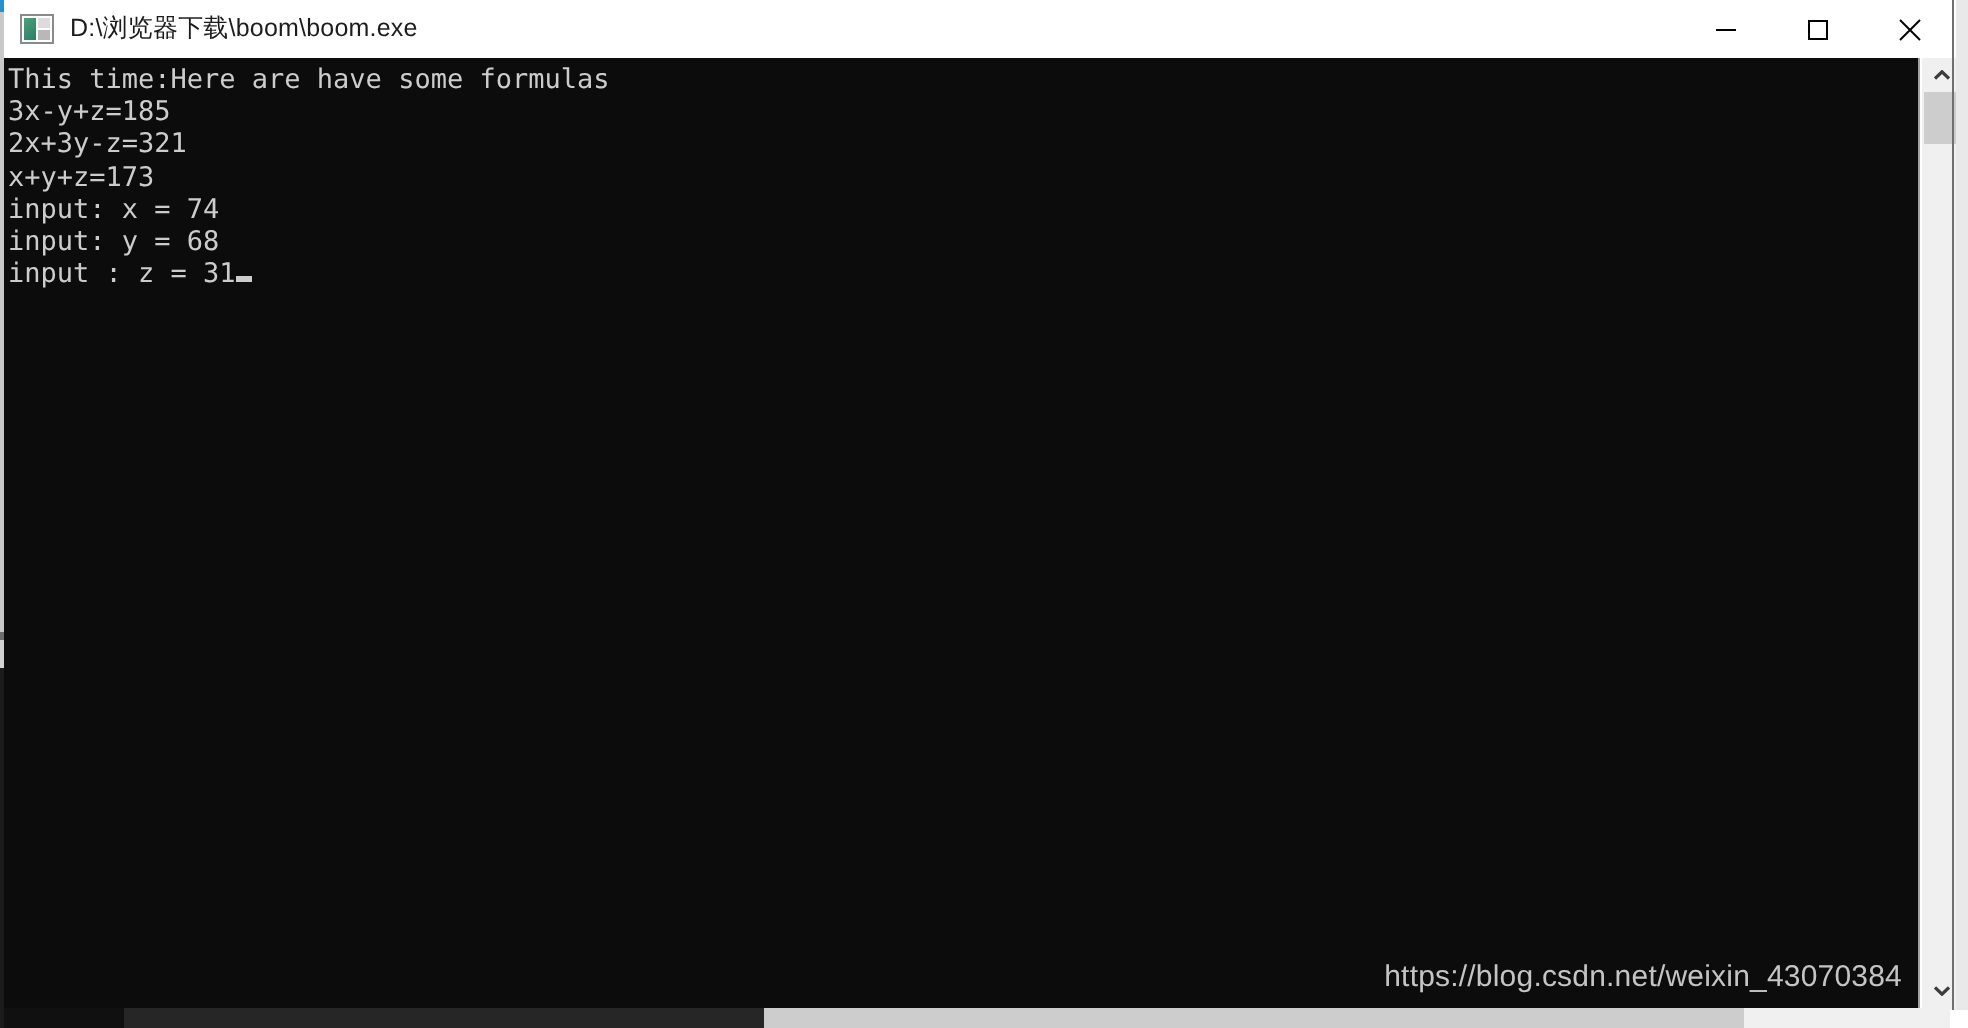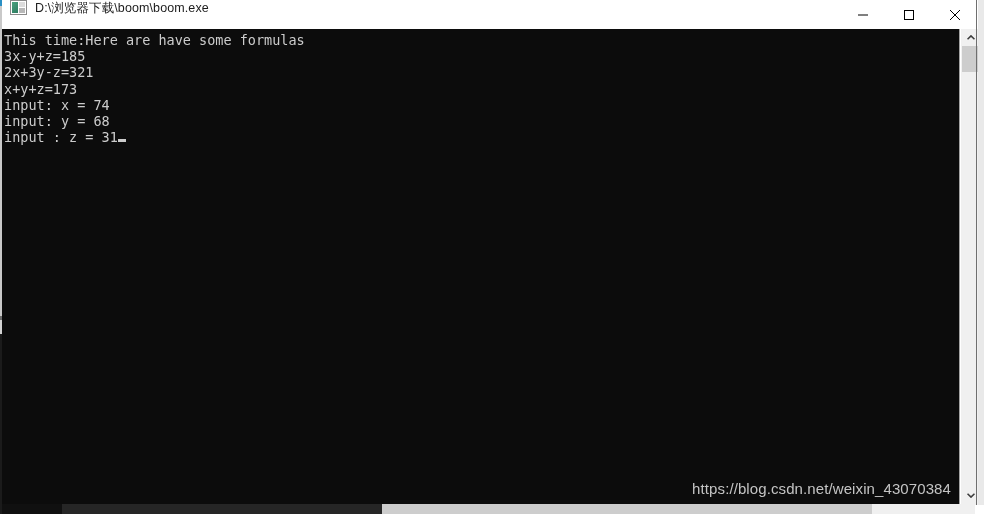--- a/index.html
+++ b/index.html
@@ -43,21 +43,21 @@
   }
 
   
   .titlebar {
     position: absolute;
     left: 0; top: 0;
     width: 976px;
     height: 29px;
     background: #ffffff;
     display: flex;
-    align-items: flex-start;
+    align-items: center;
   }
   .title-icon {
     width: 17px;
     height: 15px;
     margin-left: 8px;
     margin-right: 8px;
     position: relative;
     flex: none;
     background: #ffffff;
     border: 1px solid #8a8a8a;

